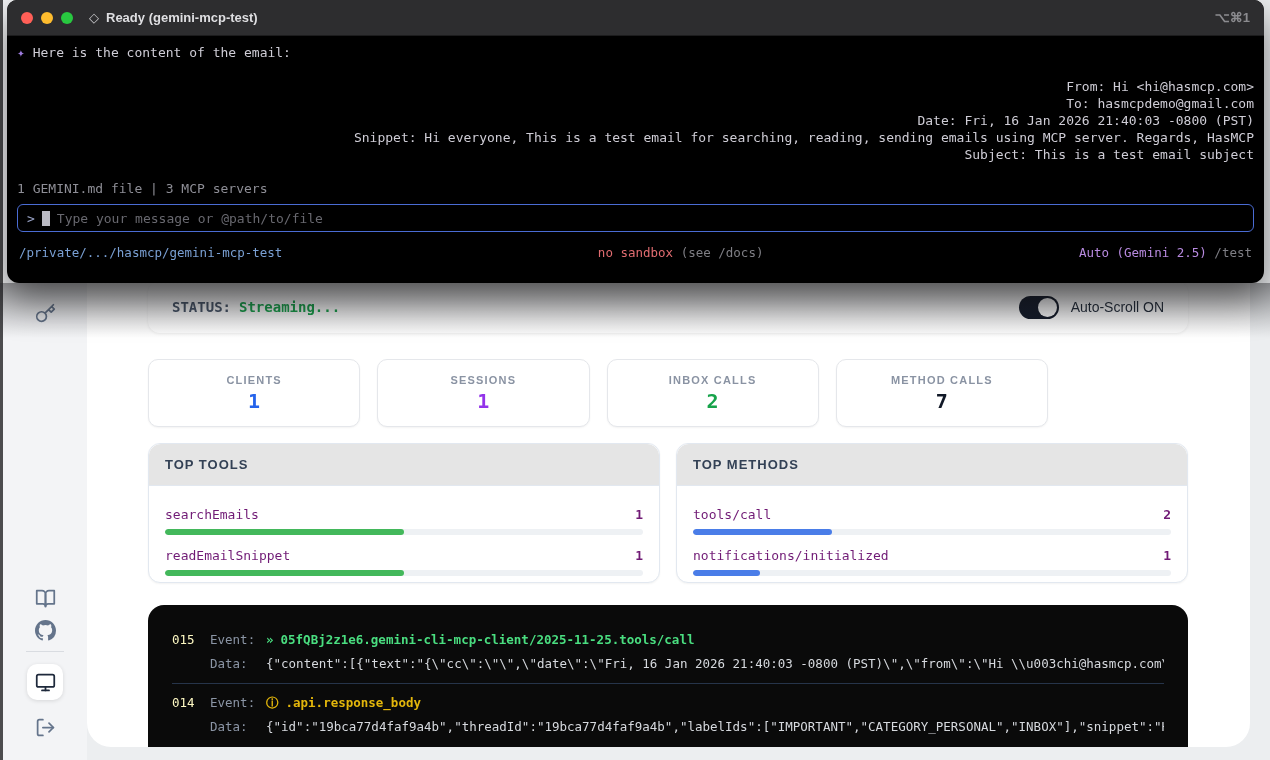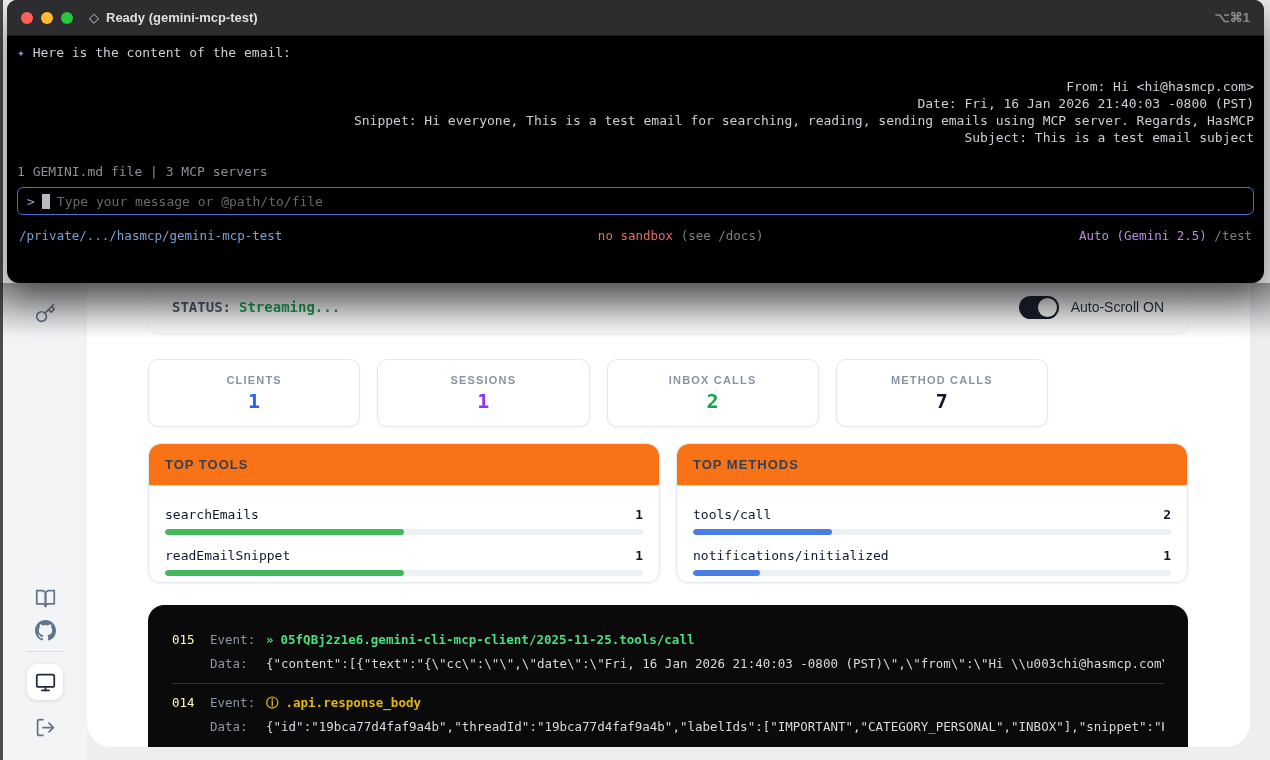--- a/index.html
+++ b/index.html
@@ -31,25 +31,25 @@
 
   .stats-row { position:absolute; left:148px; width:900px; top:359px; display:flex; gap:17px; }
   .stat-card { flex:1; height:68px; background:#fff; border:1px solid #e5e7eb; border-radius:10px;
                box-shadow:0 1px 2px rgba(0,0,0,0.05); display:flex; flex-direction:column; align-items:center; justify-content:center; }
   .stat-label { font-size:11px; font-weight:bold; letter-spacing:1.2px; color:#8a93a3; }
   .stat-value { font-family:"DejaVu Sans Mono", monospace; font-size:20px; font-weight:bold; margin-top:3px; }
 
   .panels-row { position:absolute; left:148px; width:1040px; top:443px; display:flex; gap:16px; }
   .list-card { flex:1; height:140px; background:#fff; border:1px solid #e2e8f0; border-radius:12px;
                box-shadow:0 1px 2px rgba(0,0,0,0.05); overflow:hidden; }
-  .list-head { background:#f97316; border-bottom:1px solid #e2e8f0; padding:13px 16px;
+  .list-head { background:#e5e5e5; border-bottom:1px solid #e2e8f0; padding:13px 16px;
                font-size:13px; font-weight:bold; letter-spacing:1px; color:#334155; border-radius:12px 12px 0 0; }
   .list-body { padding:8px 16px 0; }
   .meter-row { margin-top:13px; }
-  .meter-line { display:flex; justify-content:space-between; font-family:"DejaVu Sans Mono", monospace; font-size:13px; color:#0f172a; }
+  .meter-line { display:flex; justify-content:space-between; font-family:"DejaVu Sans Mono", monospace; font-size:13px; color:#701a75; }
   .meter-val { font-weight:bold; }
   .meter-track { margin-top:7px; height:6px; background:#eef1f4; border-radius:3px; overflow:hidden; }
   .meter-fill { height:100%; border-radius:3px; }
 
   .event-log { position:absolute; left:148px; width:1040px; top:605px; height:142px;
                background:#0a0a0a; border-radius:16px 16px 0 0; overflow:hidden;
                font-family:"DejaVu Sans Mono", monospace; font-size:12.5px; padding:27px 24px 0; }
   .ev-line { display:grid; grid-template-columns:38px 56px 1fr; column-gap:0; line-height:16px; }
   .ev-line + .ev-line { margin-top:8px; }
   .ev-seq { color:#fef9c3; }
@@ -256,20 +256,21 @@
       <span class="diamond">◇</span>
       <span>Ready (gemini-mcp-test)</span>
     </div>
     <div class="win-shortcut">⌥⌘1</div>
   </div>
 
   <div class="term-body">
     <div class="tline"><span class="tstar">✦</span> <span>Here is the content of the email:</span></div>
     <div class="tline"></div>
     <div class="tline indent">From: Hi &lt;hi@hasmcp.com&gt;</div>
+    <div class="tline indent">To: hasmcpdemo@gmail.com</div>
     <div class="tline indent">Date: Fri, 16 Jan 2026 21:40:03 -0800 (PST)</div>
     <div class="tline indent">Snippet: Hi everyone, This is a test email for searching, reading, sending emails using MCP server. Regards, HasMCP</div>
     <div class="tline indent">Subject: This is a test email subject</div>
     <div class="tline"></div>
     <div class="tline tmuted">1 GEMINI.md file | 3 MCP servers</div>
 
     <div class="input-box">
       <span class="prompt-char">&gt;</span>
       <span class="cursor-block"></span>
       <span class="placeholder">Type your message or @path/to/file</span>

